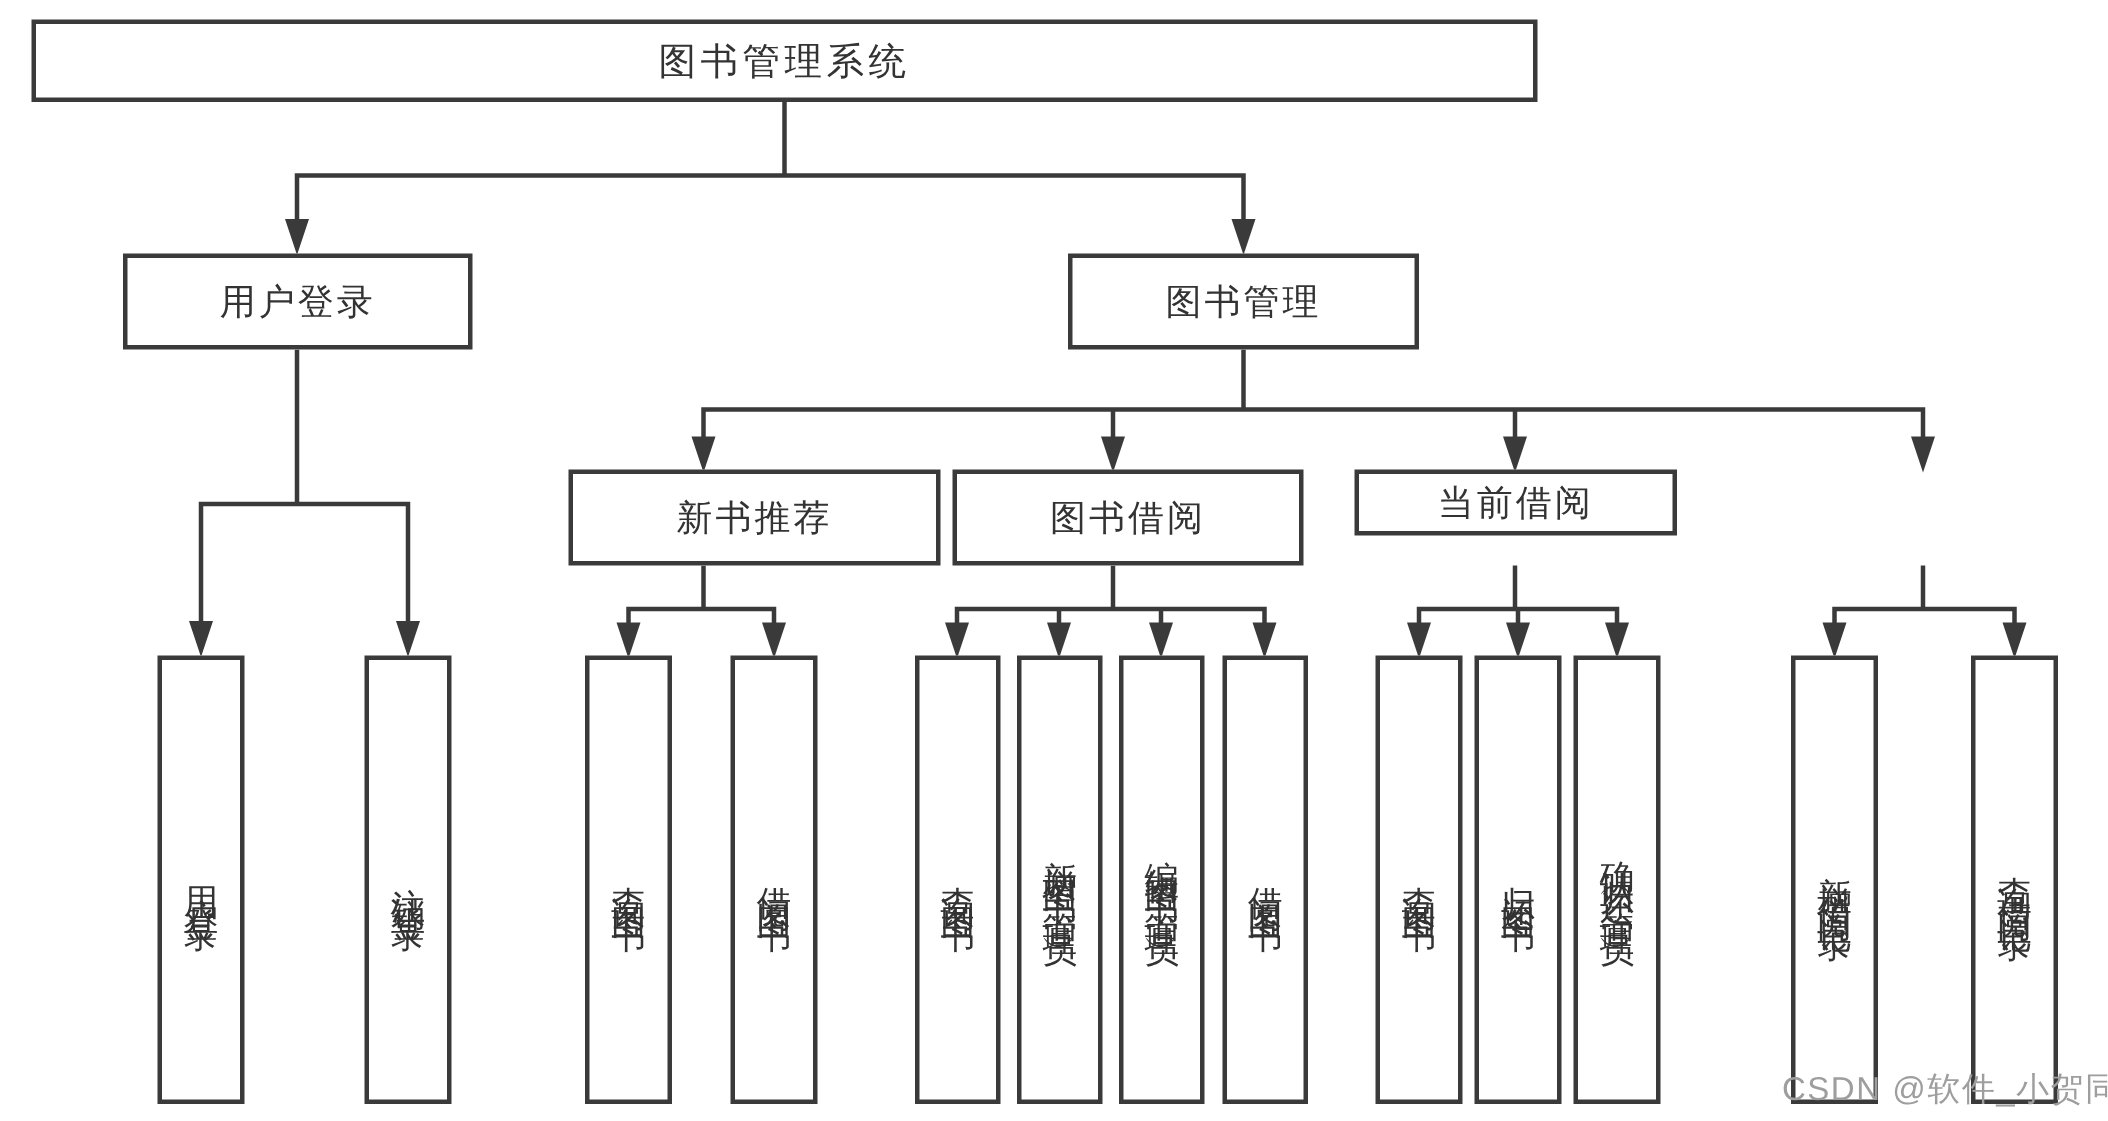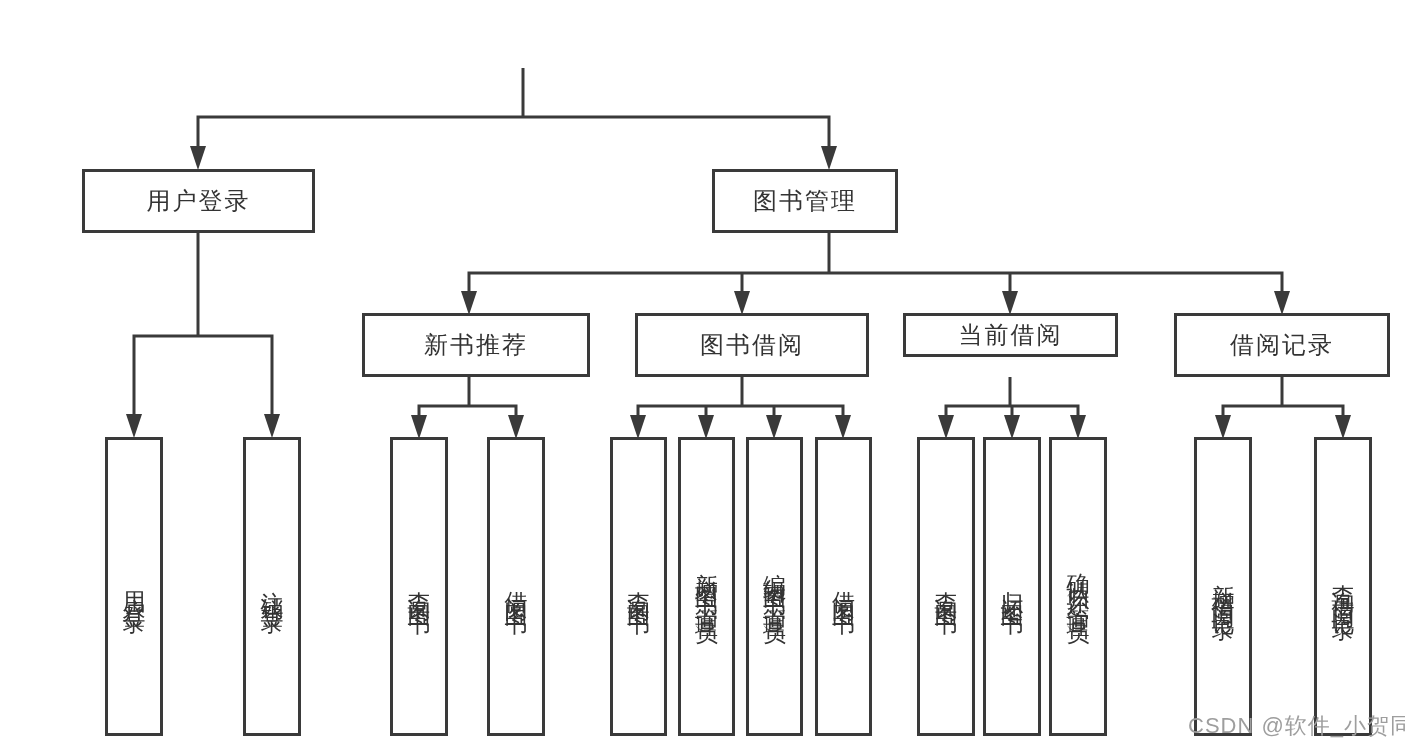--- a/index.html
+++ b/index.html
@@ -99,39 +99,39 @@
       <polygon points="1070,415 1086,415 1078,439"></polygon>
     </g>
     <g>
       <path d="M1282 377 V406"></path>
       <path d="M1223 416 V406 H1343 V416"></path>
       <polygon points="1215,415 1231,415 1223,439"></polygon>
       <polygon points="1335,415 1351,415 1343,439"></polygon>
     </g>
   </svg>
 
+  <div class="node h root" style="left:21px;top:13px;width:1004px;height:55px">
+    <span>图书管理系统</span>
+  </div>
 
   <div class="node h" style="left:82px;top:169px;width:233px;height:64px">
     <span>用户登录</span>
   </div>
-  <div class="node h" style="left:712px;top:169px;width:186px;height:64px">
+  <div class="node h" style="left:712px;top:169px;width:234px;height:64px">
     <span>图书管理</span>
   </div>
 
-  <div class="node h" style="left:362px;top:313px;width:228px;height:64px">
+  <div class="node h" style="left:379px;top:313px;width:248px;height:64px">
     <span>新书推荐</span>
   </div>
   <div class="node h" style="left:635px;top:313px;width:234px;height:64px">
     <span>图书借阅</span>
   </div>
   <div class="node h" style="left:903px;top:313px;width:215px;height:44px">
     <span>当前借阅</span>
-  </div>
-  <div class="node h" style="left:1174px;top:313px;width:216px;height:64px">
-    <span>借阅记录</span>
   </div>
 
   <div class="node v" style="left:105px;top:437px;width:58px;height:299px">
     <span>用户登录</span>
   </div>
   <div class="node v" style="left:243px;top:437px;width:58px;height:299px">
     <span>注销登录</span>
   </div>
 
   <div class="node v" style="left:390px;top:437px;width:58px;height:299px">

